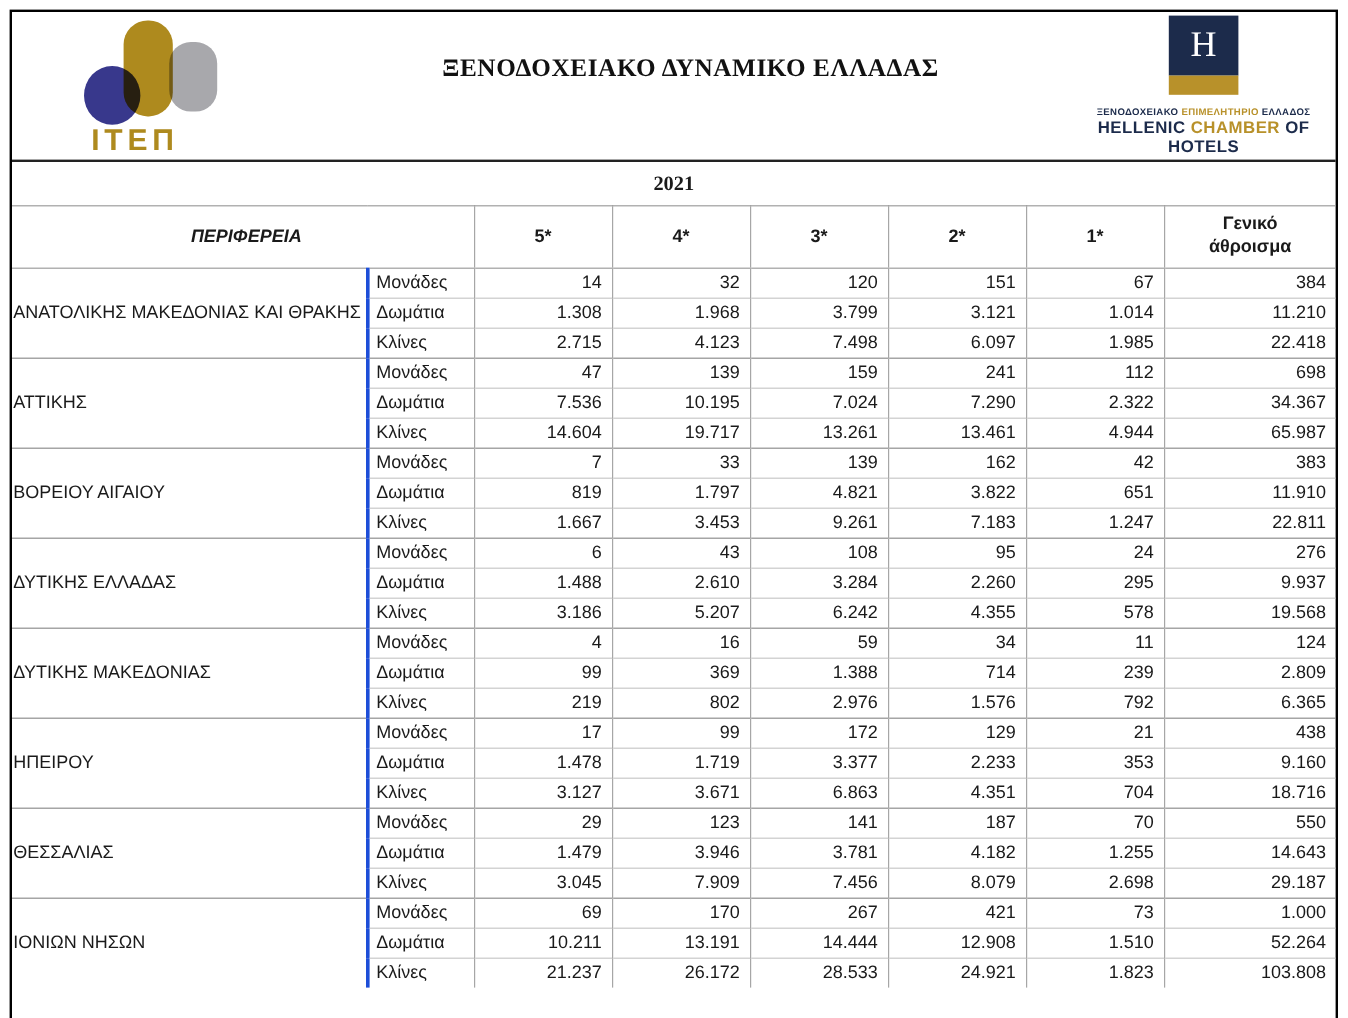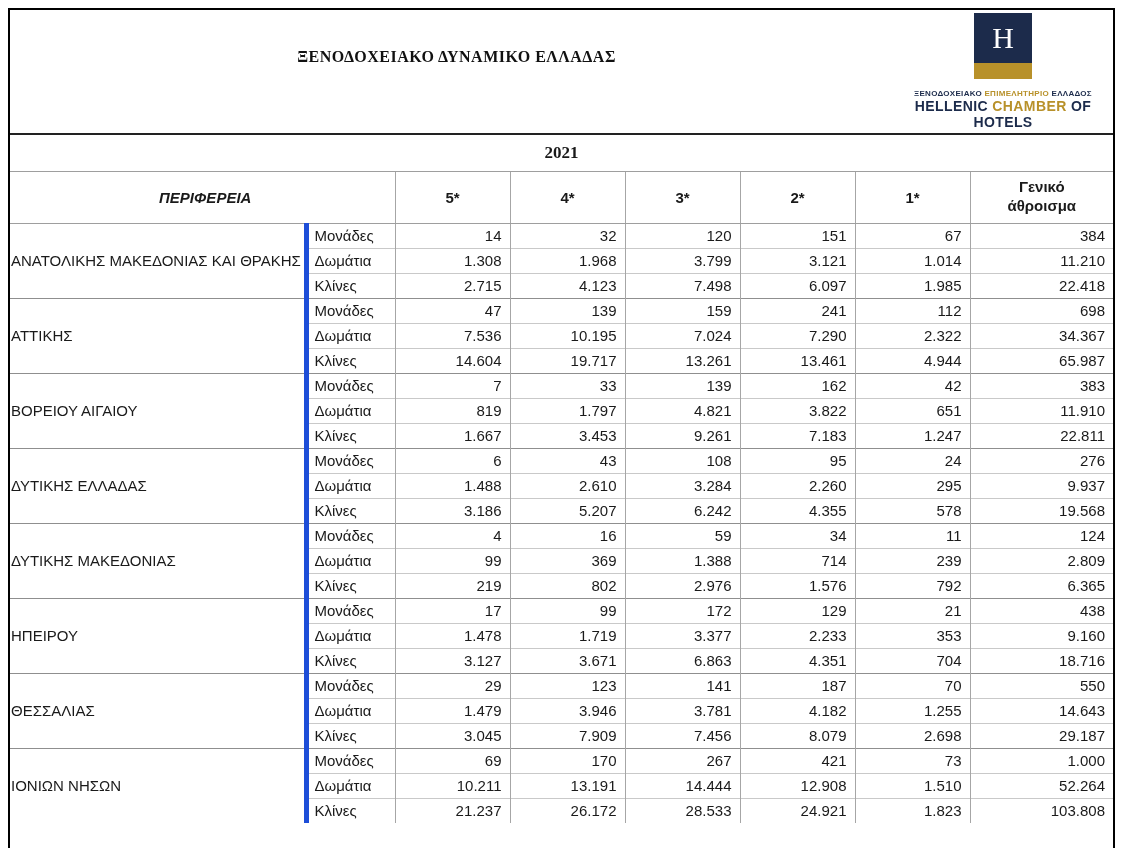--- a/index.html
+++ b/index.html
@@ -15,21 +15,21 @@
   .itep-logo { width:190px; margin-left:48px; position:relative; height:114px; flex:none; }
   .itep-shape { position:absolute; mix-blend-mode:multiply; }
   .itep-gold { left:45px; top:2px;  width:41px; height:80px; border-radius:20px; }
   .itep-gray { left:83px; top:20px; width:40px; height:58px; border-radius:18px; }
   .itep-blue { left:12px; top:40px; width:47px; height:49px; border-radius:50%; }
   .itep-text { position:absolute; left:18px; top:88px; font-weight:bold; font-size:25px;
                letter-spacing:4px; }
 
   .title-wrap { flex:1; text-align:center; padding-bottom:30px; }
   .doc-title { font-family:"Liberation Serif","DejaVu Serif",serif; font-weight:bold;
-               font-size:16px; color:#111; letter-spacing:0.5px; }
+               font-size:21px; color:#111; letter-spacing:0.5px; }
 
   .chamber-logo { width:200px; margin-right:10px; flex:none; text-align:center; }
   .ch-square { width:58px; height:50px; margin:0 auto; display:flex; align-items:center;
                justify-content:center; }
   .ch-letter { color:#fff; font-family:"Liberation Serif","DejaVu Serif",serif;
                font-size:30px; font-weight:400; line-height:1; }
   .ch-bar { width:58px; height:16px; margin:0 auto; }
   .ch-line1 { margin-top:10px; font-size:8px; font-weight:bold; letter-spacing:0.3px; }
   .ch-line2 { font-size:14px; font-weight:bold; letter-spacing:0.4px; }
 
@@ -42,30 +42,36 @@
 
   .hdr-row th { height:52px; border-bottom:1px solid #9e9e9e; font-size:15px; }
   .hdr-region { text-align:center; padding-left:6px;font-style:italic; }
   .hdr-col { text-align:center; border-left:1px solid #a6a6a6; }
   .hdr-total { line-height:1.25; }
 
   tbody td { height:25px; border-top:1px solid #c9c9c9; }
   tbody tr.group-start td { border-top:1.4px solid #8f8f8f; }
   tbody tr.first-group td { border-top:1px solid #9e9e9e; }
   td.region-cell { padding-left:1px; line-height:1.2; }
-  td.label-cell { padding-left:6px; border-left:5px solid #1d4ed8; }
+  td.label-cell { padding-left:6px; border-left:3px solid #1d4ed8; }
   td.num-cell { text-align:right; padding-right:8px; border-left:1px solid #a6a6a6; }
 </style>
 </head>
 <body>
 
 <div class="page">
 
   <div class="band">
 
+    <div class="itep-logo">
+      <div class="itep-shape itep-gold" style="background: rgb(174, 138, 30);"></div>
+      <div class="itep-shape itep-gray" style="background: rgb(168, 168, 172);"></div>
+      <div class="itep-shape itep-blue" style="background: rgb(56, 56, 140);"></div>
+      <div class="itep-text" style="color: rgb(174, 138, 30);">ΙΤΕΠ</div>
+    </div>
 
     <div class="title-wrap">
       <span class="doc-title">ΞΕΝΟΔΟΧΕΙΑΚΟ ΔΥΝΑΜΙΚΟ ΕΛΛΑΔΑΣ</span>
     </div>
 
     <div class="chamber-logo">
       <div class="ch-square" style="background: rgb(28, 43, 75);">
         <span class="ch-letter">H</span>
       </div>
       <div class="ch-bar" style="background: rgb(184, 145, 42);"></div>

